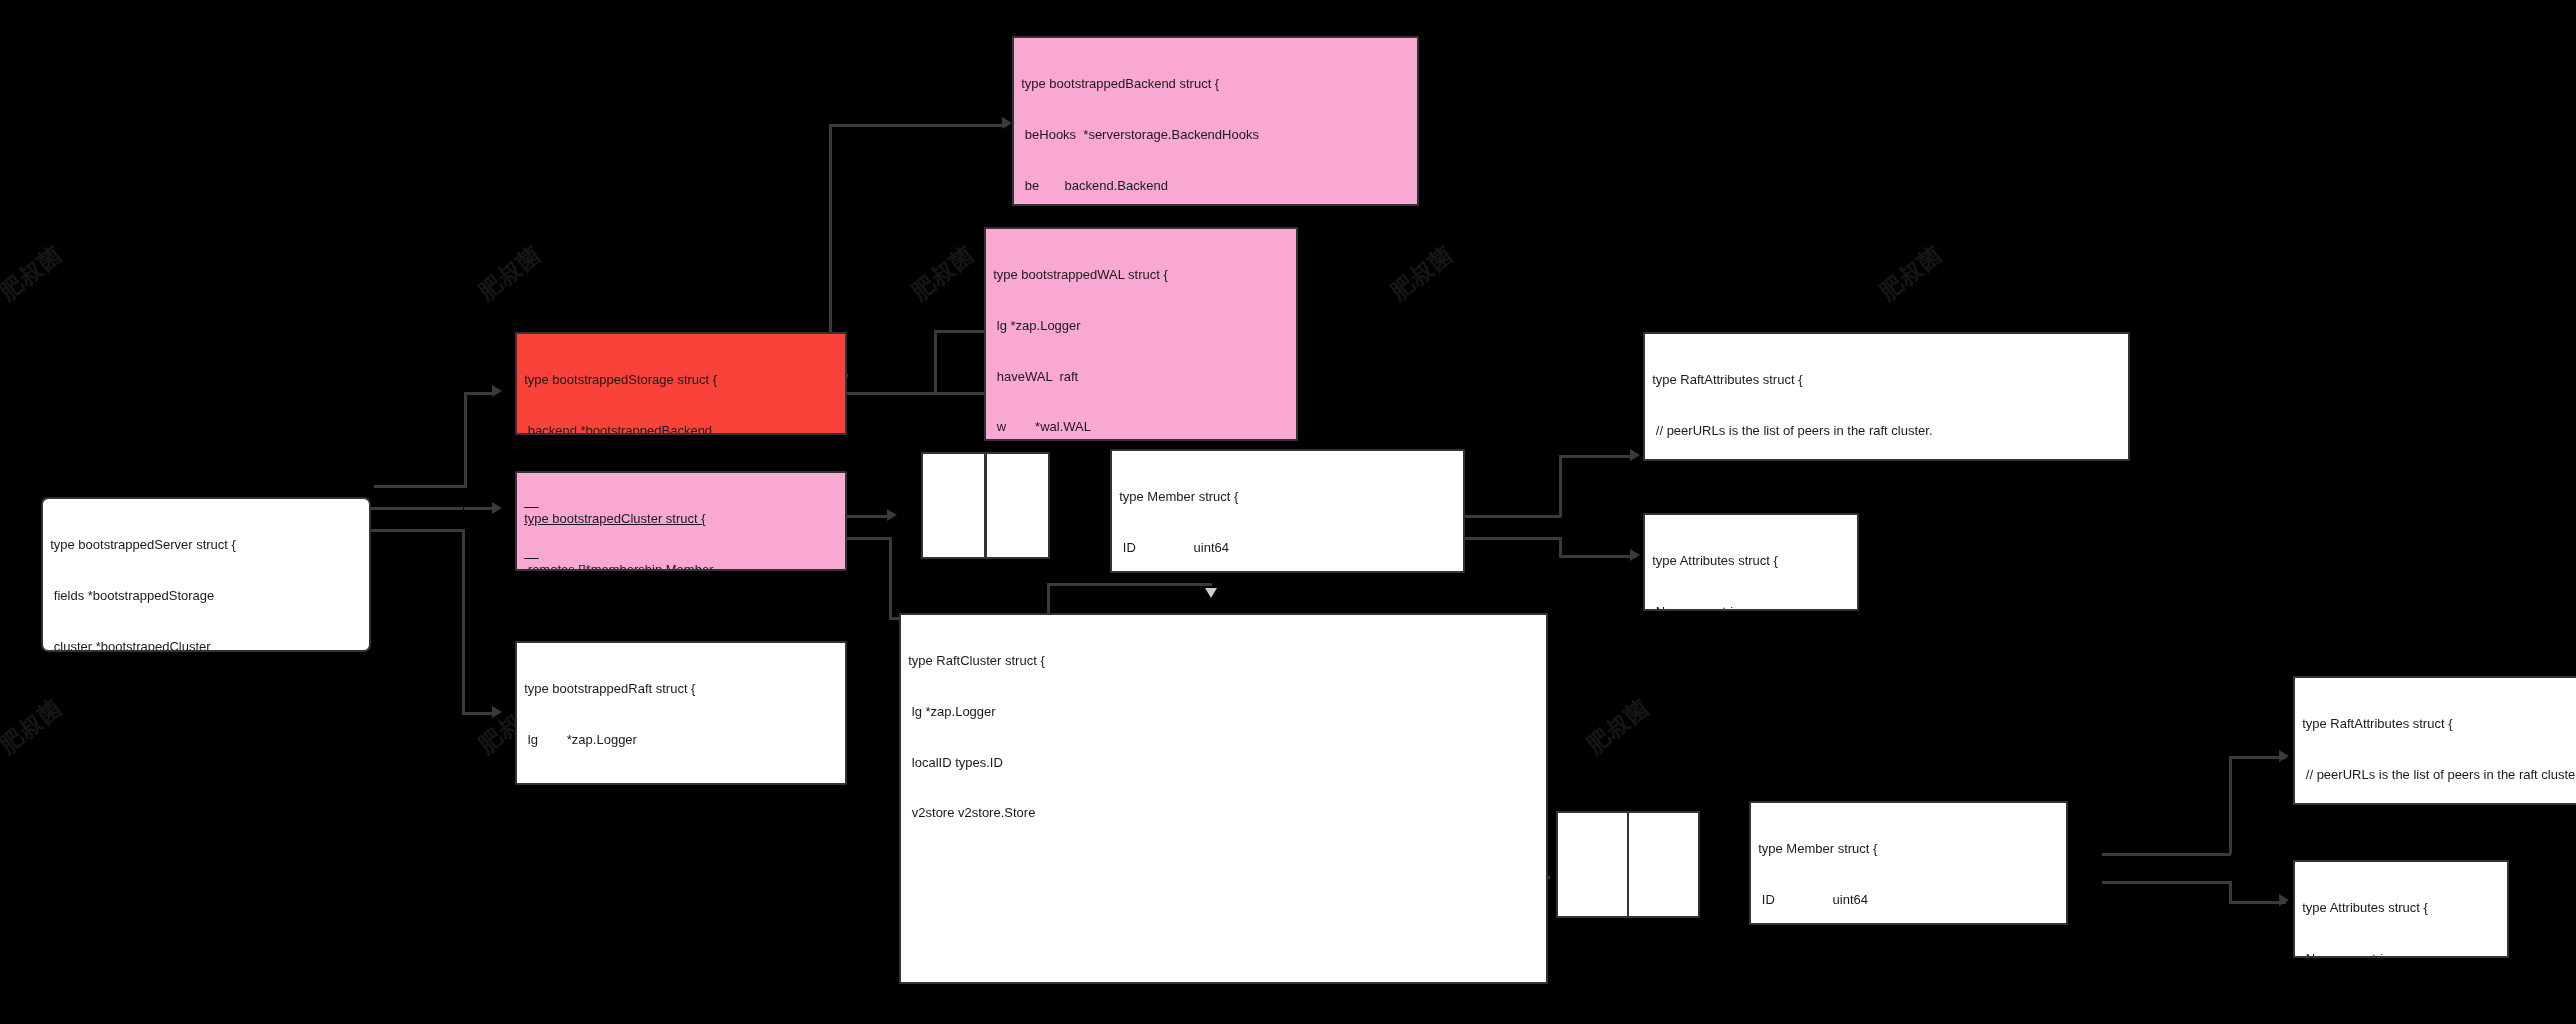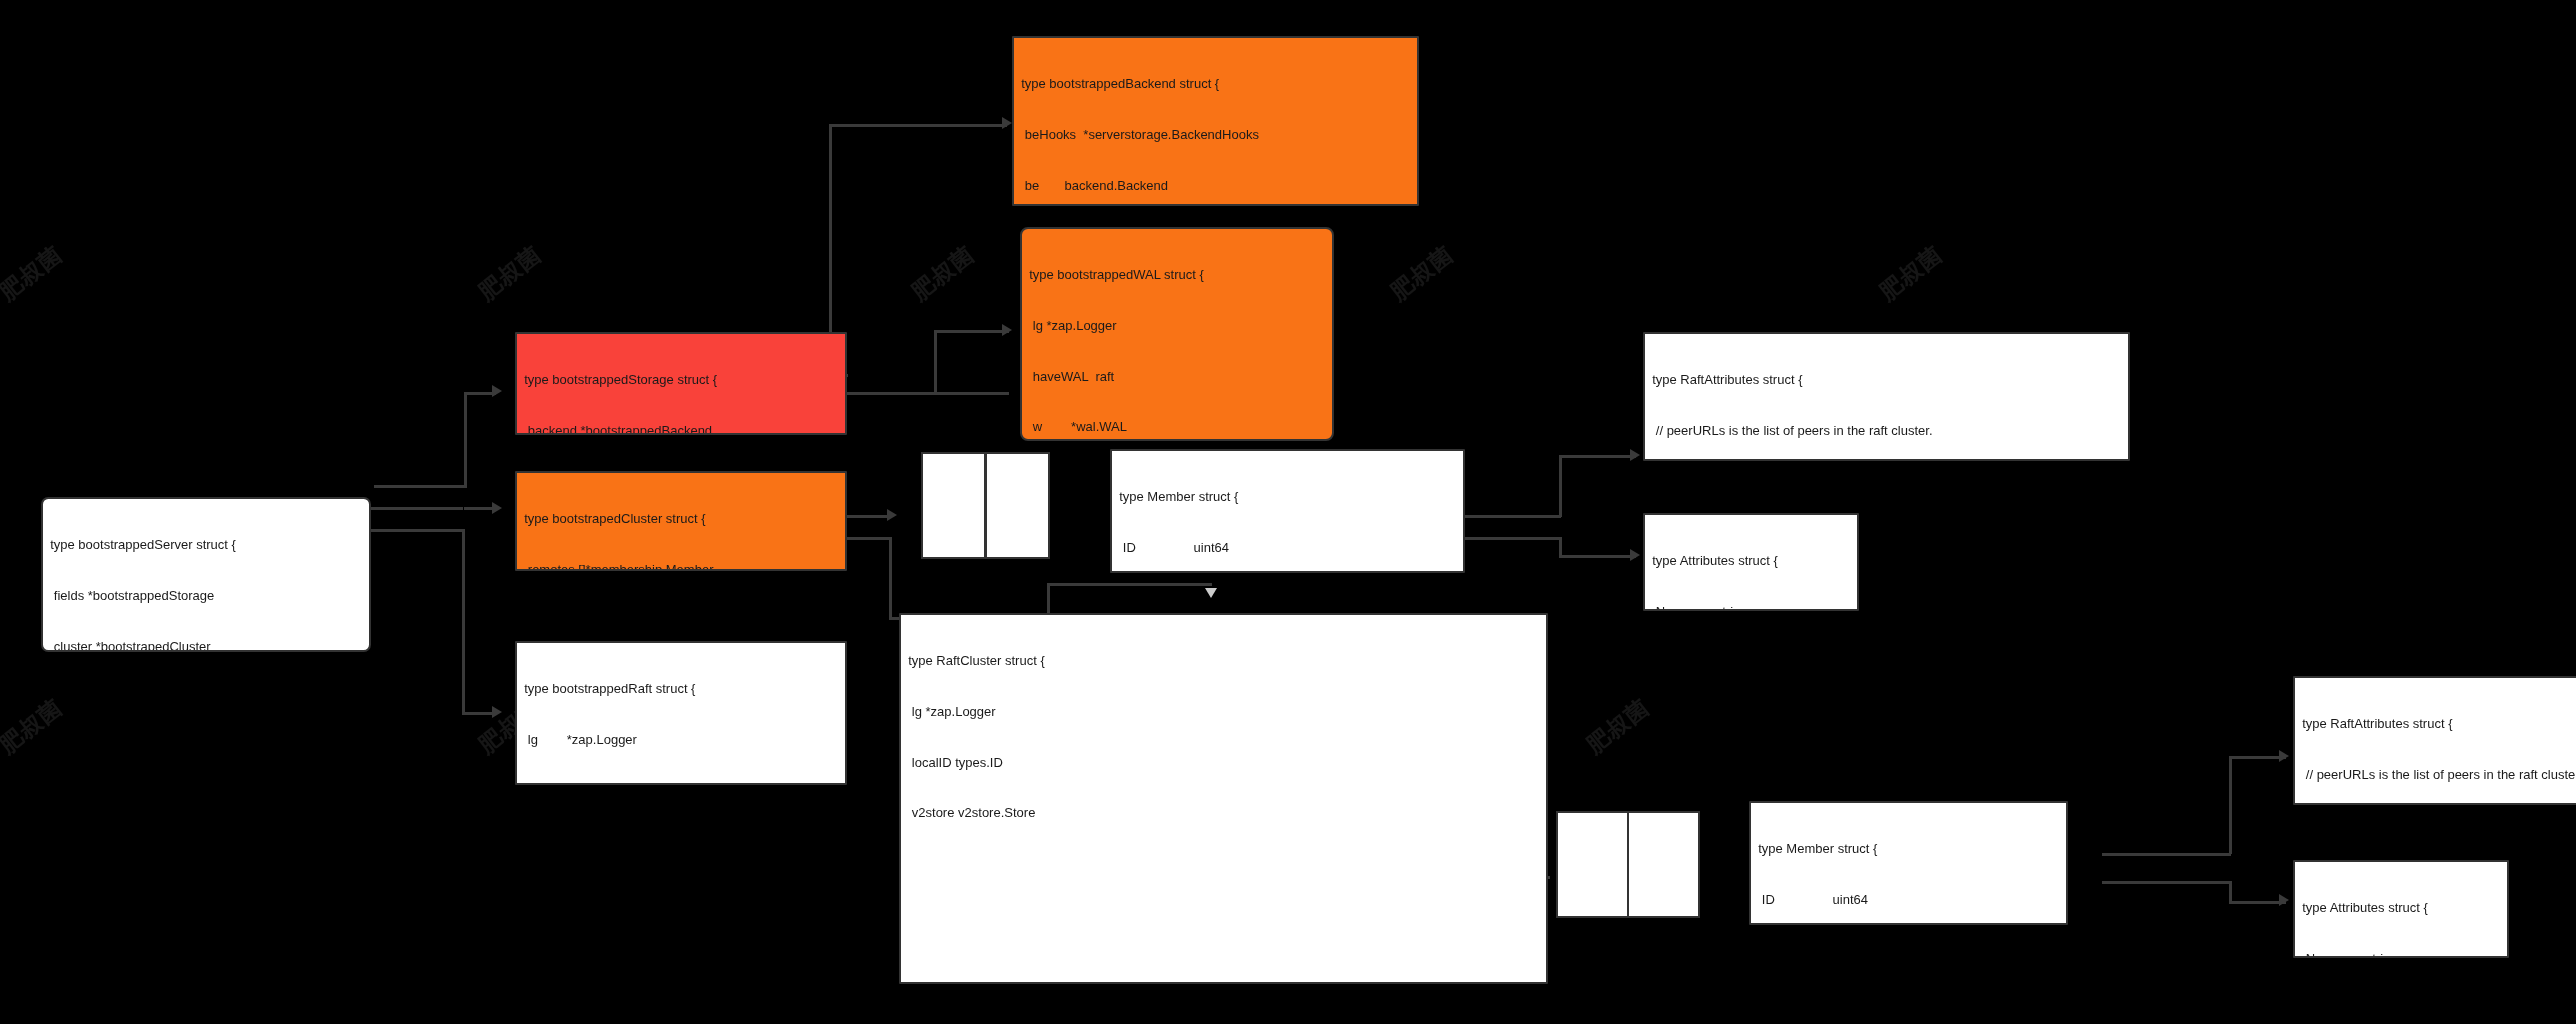--- a/index.html
+++ b/index.html
@@ -30,21 +30,21 @@
     border:2.1px solid #333333;
     background:#ffffff;
     color:#1a1a1a;
     font-size:13px;
     line-height:1.30;
     padding:4.6px 6.2px 4.6px 7.2px;
     white-space:pre;
     overflow:hidden;
     border-radius:1px;
   }
-  .node.grey{background:#f97316;}
+  .node.grey{background:#f9a8d4;}
   .node.red{background:#f9423a;border-color:#333333;}
   .node.rounded{border-radius:7.2px;}
   .node .ln{display:block;}
   .cellpair{
     position:absolute;
     box-sizing:border-box;
     border:2.6px solid #333333;
     background:#333333;
     display:flex;
     gap:2.6px;
@@ -151,21 +151,21 @@
   </div>
 
   <div class="node red" style="left:515px;top:332px;width:332px;height:103px;">
     <span class="ln">type bootstrappedStorage struct {</span>
     <span class="ln"> backend *bootstrappedBackend</span>
     
     
     
   </div>
 
-  <div class="node grey" style="left:515px;top:471px;width:332px;height:100px;">
+  <div class="node grey" style="left:515px;top:471px;width:332px;height:100px;text-decoration:underline;">
     <span class="ln">type bootstrapedCluster struct {</span>
     <span class="ln"> remotes []*membership.Member</span>
     
     
     
   </div>
 
   <div class="node" style="left:515px;top:641px;width:332px;height:144px;">
     <span class="ln">type bootstrappedRaft struct {</span>
     <span class="ln"> lg        *zap.Logger</span>
@@ -179,21 +179,21 @@
   <div class="node grey" style="left:1012px;top:36px;width:407px;height:170px;">
     <span class="ln">type bootstrappedBackend struct {</span>
     <span class="ln"> beHooks  *serverstorage.BackendHooks</span>
     <span class="ln"> be       backend.Backend</span>
     
     
     
     
   </div>
 
-  <div class="node grey" style="left:1020px;top:227px;width:314px;height:214px;border-radius:8px;">
+  <div class="node grey" style="left:984px;top:227px;width:314px;height:214px;">
     <span class="ln">type bootstrappedWAL struct {</span>
     <span class="ln"> lg *zap.Logger</span>
     <span class="ln"> haveWAL  raft</span>
     <span class="ln"> w        *wal.WAL</span>
     
     
     
     
     
   </div>

